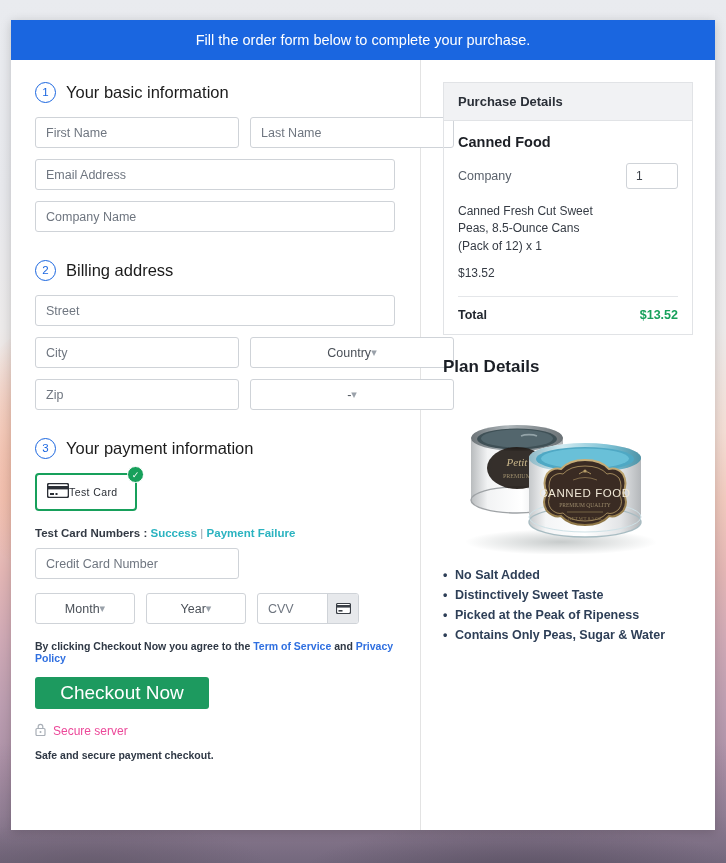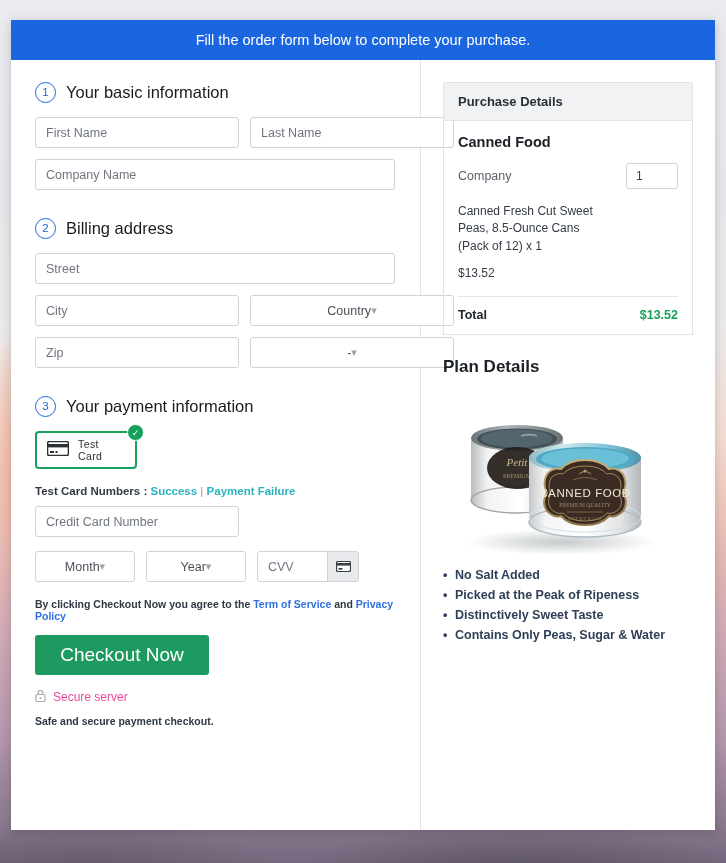--- a/index.html
+++ b/index.html
@@ -153,21 +153,20 @@
 
   
   .card-chip-wrap { position: relative; display: inline-block; margin-bottom: 16px; }
   .card-chip {
     width: 102px;
     height: 38px;
     border: 2px solid #17a05b;
     border-radius: 4px;
     display: flex;
     align-items: center;
-    gap: 9px;
     padding: 0 10px;
     box-sizing: border-box;
     background: #fff;
   }
   .card-chip .lbl { font-size: 10.5px; color: #2b2f36; letter-spacing: .4px; }
   .badge-check {
     position: absolute;
     top: -7px;
     right: -7px;
     width: 15px;
@@ -222,21 +221,21 @@
 
   .terms {
     font-size: 10.5px;
     color: #2f3845;
     font-weight: bold;
     margin-bottom: 13px;
   }
   .terms a { color: #2f6fe0; text-decoration: none; }
   .checkout-btn {
     width: 174px;
-    height: 40px;
+    height: 32px;
     background: #1d9a5f;
     color: #fff;
     border: none;
     border-radius: 3px;
     font-size: 19px;
     font-family: inherit;
     cursor: pointer;
     display: flex;
     align-items: center;
     justify-content: center;
@@ -364,20 +363,23 @@
 
       
       <div class="sec-head">
         <span class="sec-num">1</span>
         <span class="sec-title">Your basic information</span>
       </div>
 
       <div class="row">
         <div class="fld half">First Name</div>
         <div class="fld half">Last Name</div>
+      </div>
+      <div class="row">
+        <div class="fld full">Email Address</div>
       </div>
       <div class="row">
         <div class="fld full">Company Name</div>
       </div>
 
       
       <div class="sec-head s2">
         <span class="sec-num">2</span>
         <span class="sec-title">Billing address</span>
       </div>
@@ -570,20 +572,20 @@
             <text x="142" y="101" text-anchor="middle" font-family="'Liberation Sans', sans-serif" font-size="11.5" fill="#efe7d6" letter-spacing="0.6">CANNED FOOD</text>
             <text x="142" y="111" text-anchor="middle" font-family="'Liberation Serif', serif" font-size="5.5" fill="#9d8c6c">PREMIUM QUALITY</text>
             <line x1="124" y1="116" x2="160" y2="116" stroke="#8f7c55" stroke-width="0.7"></line>
             <text x="142" y="124" text-anchor="middle" font-family="'Liberation Serif', serif" font-size="5" fill="#8f7c55">NET WT 8.5 OZ</text>
           </g>
         </svg>
       </div>
 
       <ul class="plan-bullets">
         <li>No Salt Added</li>
+        <li>Distinctively Sweet Taste</li>
         <li>Picked at the Peak of Ripeness</li>
-        <li>Distinctively Sweet Taste</li>
         <li>Contains Only Peas, Sugar &amp; Water</li>
       </ul>
     </div>
 
   </div>
 </div>
 
 </body></html>

